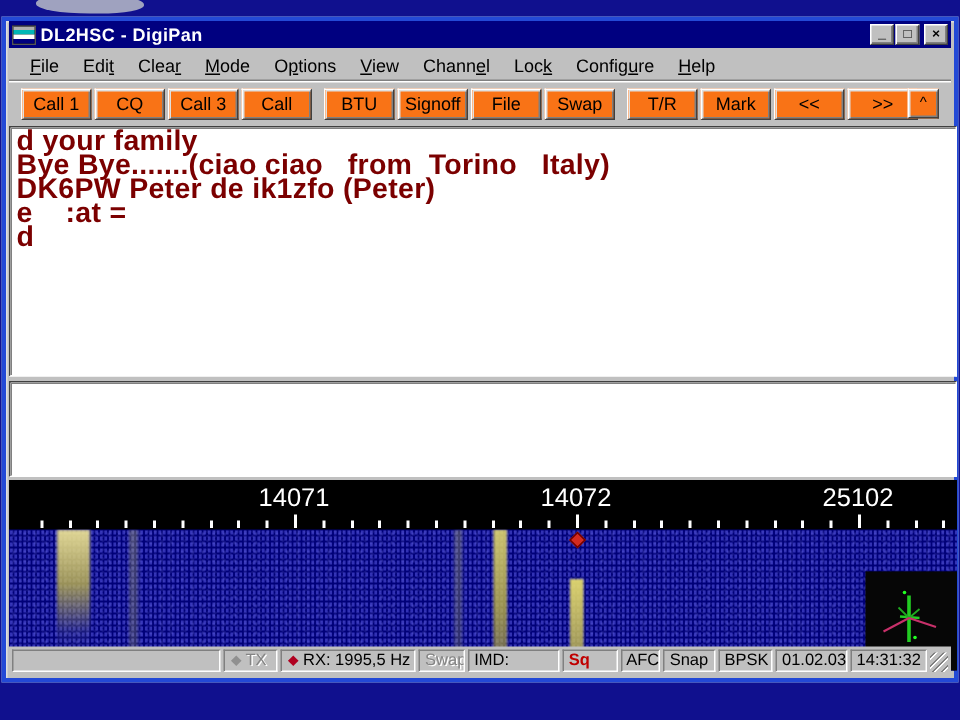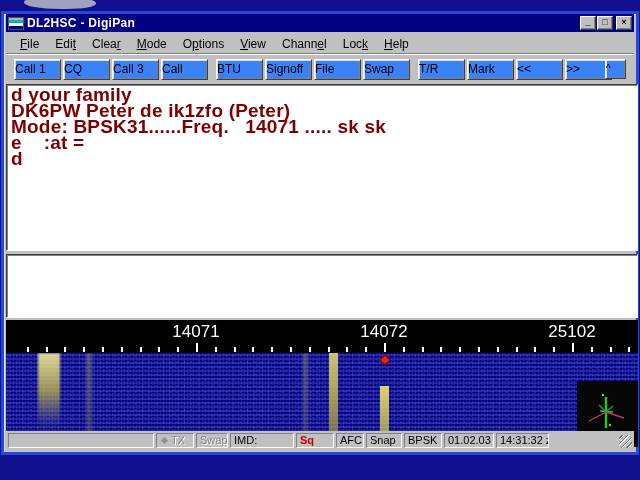--- a/index.html
+++ b/index.html
@@ -23,24 +23,24 @@
   .tb-btn.close { margin-left:3px; }
 
   
   #menubar { position:absolute; left:2px; top:21px; right:2px; height:19px; display:flex; align-items:center;
              padding-left:6px; font-size:12px; color:#000; border-bottom:1px solid #808080; box-shadow:0 1px 0 #fff; }
   .menu-item { padding:2px 8px 3px 8px; white-space:nowrap; }
   .menu-item u { text-decoration:underline; }
 
   
   #toolbar { position:absolute; left:2px; top:41px; right:2px; height:30px; padding:4px 0 0 8px; display:flex; }
-  .btn95 { height:21px; width:47px; margin-right:2px; background:#3b82f6;
+  .btn95 { height:21px; width:47px; margin-right:2px; background:#f97316;
            border:1px solid; border-color:#ffffff #404040 #404040 #ffffff;
            box-shadow:inset 1px 1px 0 #dfdfdf, inset -1px -1px 0 #808080;
-           font-size:12px; color:#000; line-height:19px; white-space:nowrap; }
+           font-size:12px; color:#000; text-align:center; line-height:19px; white-space:nowrap; }
   .gap-before { margin-left:6px; }
   #up-btn { position:absolute; right:6px; top:4px; width:21px; height:20px; line-height:17px; font-size:10px; }
 
   
   .sunken { border:1px solid; border-color:#404040 #ffffff #ffffff #404040; box-shadow:inset 1px 1px 0 #808080; background:#fff; }
   #rx-area { position:absolute; left:2px; top:70px; width:632px; height:167px; padding:2px 4px; overflow:hidden; }
   #rx-area .line { white-space:pre; font-size:19px; line-height:16px; font-weight:bold; color:var(--rxtext,#7b0000); letter-spacing:.2px; }
   #tx-area { position:absolute; left:2px; top:240px; width:632px; height:64px; }
 
   
@@ -100,20 +100,21 @@
 
     <div id="menubar">
       <div class="menu-item"><span></span><u>F</u><span>ile</span></div>
       <div class="menu-item"><span>Edi</span><u>t</u><span></span></div>
       <div class="menu-item"><span>Clea</span><u>r</u><span></span></div>
       <div class="menu-item"><span></span><u>M</u><span>ode</span></div>
       <div class="menu-item"><span>O</span><u>p</u><span>tions</span></div>
       <div class="menu-item"><span></span><u>V</u><span>iew</span></div>
       <div class="menu-item"><span>Chann</span><u>e</u><span>l</span></div>
       <div class="menu-item"><span>Loc</span><u>k</u><span></span></div>
+      <div class="menu-item"><span>Config</span><u>u</u><span>re</span></div>
       <div class="menu-item"><span></span><u>H</u><span>elp</span></div>
     </div>
 
     <div id="toolbar">
       <div class="btn95">Call 1</div>
       <div class="btn95">CQ</div>
       <div class="btn95">Call 3</div>
       <div class="btn95">Call</div>
       <div class="btn95 gap-before">BTU</div>
       <div class="btn95">Signoff</div>
@@ -121,22 +122,22 @@
       <div class="btn95">Swap</div>
       <div class="btn95 gap-before">T/R</div>
       <div class="btn95">Mark</div>
       <div class="btn95">&lt;&lt;</div>
       <div class="btn95">&gt;&gt;</div>
       <div class="btn95" id="up-btn">^</div>
     </div>
 
     <div id="rx-area" class="sunken">
       <div class="line">d your family</div>
+      <div class="line">Bye Bye.......(ciao ciao   from  Torino   Italy)</div>
       <div class="line">DK6PW Peter de ik1zfo (Peter)</div>
-      <div class="line">Mode: BPSK31......Freq.   14071 ..... sk sk</div>
       <div class="line">e    :at =</div>
       <div class="line">d</div>
     </div>
 
     <div id="tx-area" class="sunken"></div>
 
     <div id="wf-wrap">
       <div id="wf-scale">
           <div class="wf-label" style="left: 190px;">14071</div>
           <div class="wf-label" style="left: 378px;">14072</div>
@@ -196,20 +197,24 @@
           <div class="trace late" style="left: 374px; width: 9px;"></div>
         </div>
     </div>
 
     <div id="statusbar">
       <div class="panel" style="width:146px"></div>
       <div class="panel" style="width:38px">
         <span class="mini-dia gray"></span>
         <span class="dis">TX</span>
       </div>
+      <div class="panel" style="width:95px">
+        <span class="mini-dia red"></span>
+        <span>RX: 1995,5 Hz</span>
+      </div>
       <div class="panel" style="width:32px">
         <span class="dis">Swap</span>
       </div>
       <div class="panel" style="width:64px">
         <span>IMD:</span>
       </div>
       <div class="panel" id="sq-panel" style="width:38px">
         <span>Sq</span>
       </div>
       <div class="panel" style="width:28px">

